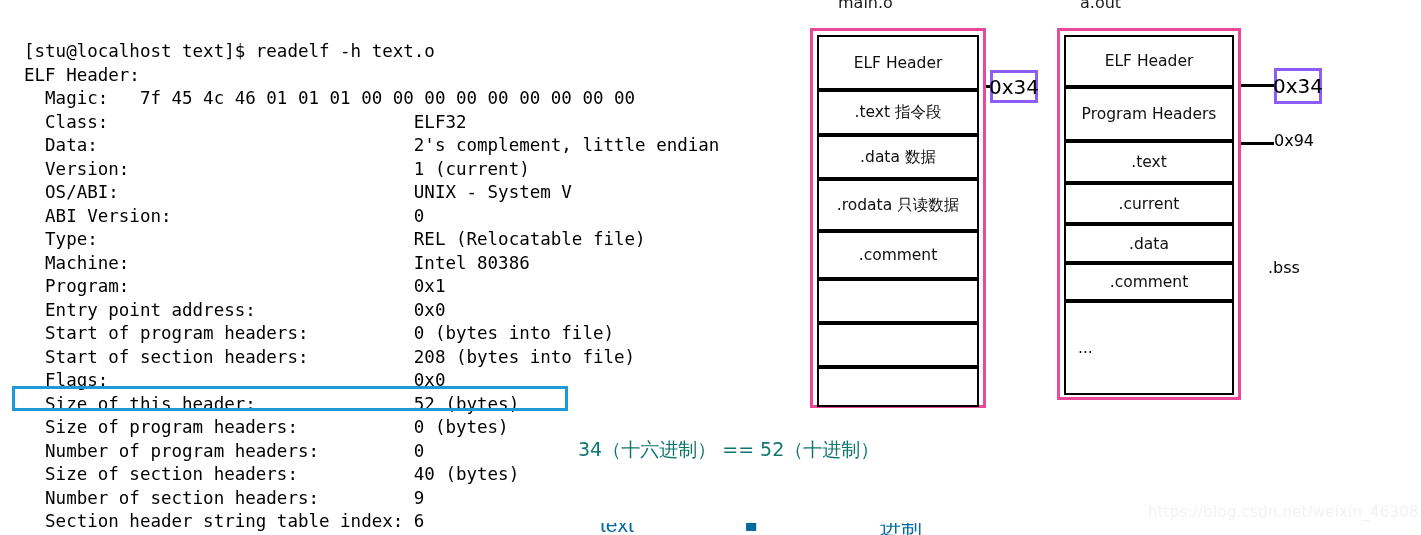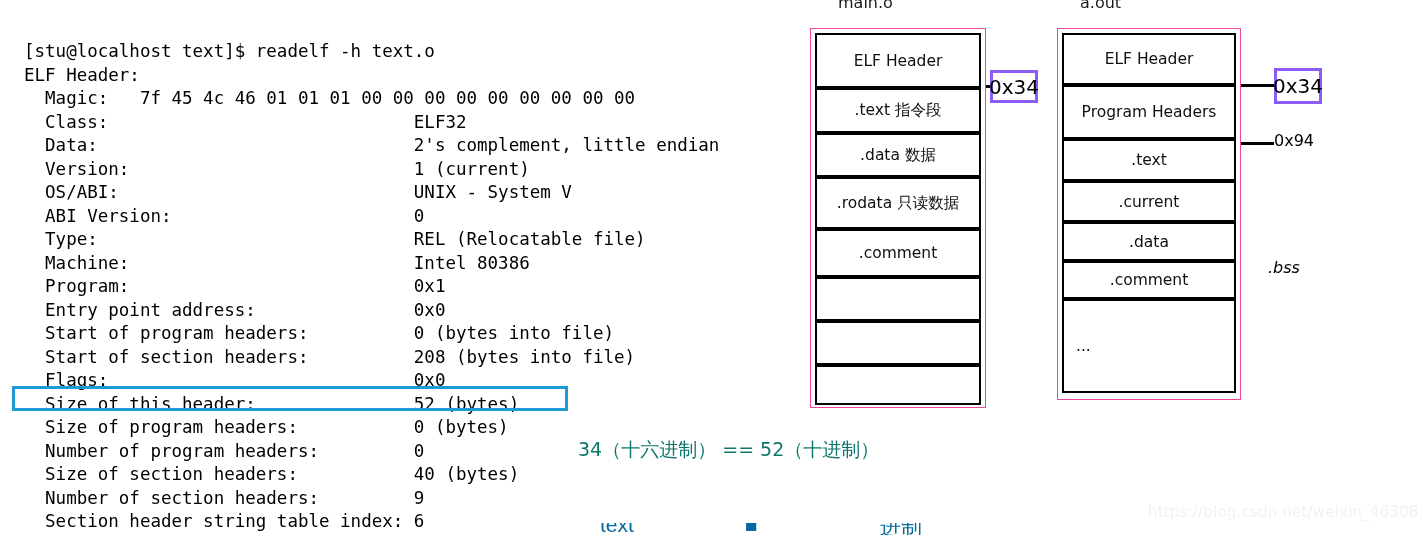--- a/index.html
+++ b/index.html
@@ -63,21 +63,21 @@
     font-family: "DejaVu Sans", sans-serif;
     font-size: 16px;
     color: #1a1a1a;
     white-space: nowrap;
   }
   #title-maino { left: 838px; top: -7px; }
   #title-aout  { left: 1080px; top: -7px; }
 
   .seg-box {
     position: absolute;
-    border: 1px solid #ec4899;
+    border: 3px solid #ec4899;
     box-sizing: border-box;
     background: #ffffff;
   }
   #box-maino { left: 810px; top: 28px; width: 176px; height: 380px; }
   #box-aout  { left: 1057px; top: 28px; width: 184px; height: 372px; }
 
   .seg-cell {
     position: absolute;
     left: 4px;
     right: 4px;
@@ -119,21 +119,21 @@
     font-size: 20px;
     color: #000000;
     display: flex;
     align-items: center;
     justify-content: center;
     white-space: nowrap;
   }
   #addr-maino-box { left: 990px; top: 70px; width: 48px; height: 33px; }
   #addr-aout-box  { left: 1274px; top: 68px; width: 48px; height: 36px; }
   #addr-aout-94   { left: 1274px; top: 131px; }
-  #label-bss      { left: 1268px; top: 258px; font-style: italic; }
+  #label-bss      { left: 1268px; top: 258px; }
 
   #leader-maino { left: 986px; top: 85px; width: 8px; }
   #leader-aout-34 { left: 1241px; top: 84px; width: 33px; }
   #leader-aout-94 { left: 1241px; top: 142px; width: 33px; }
 
   
   #bottom-fragments {
     position: absolute;
     left: 0;
     top: 523px;

